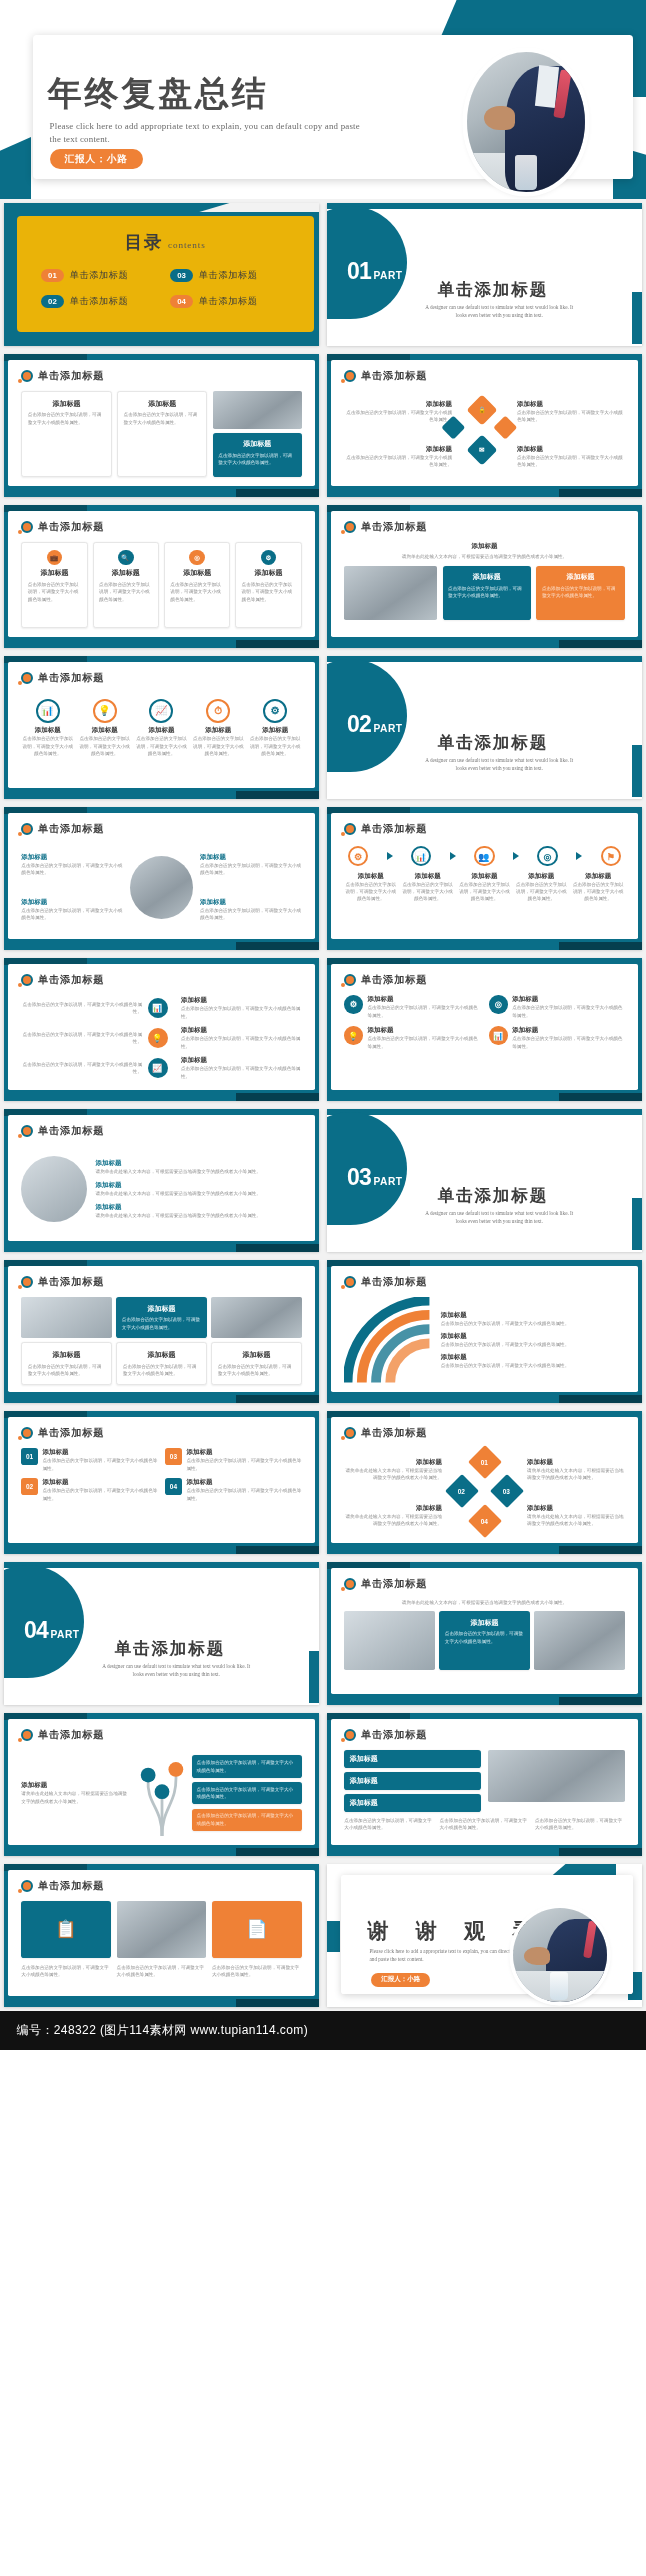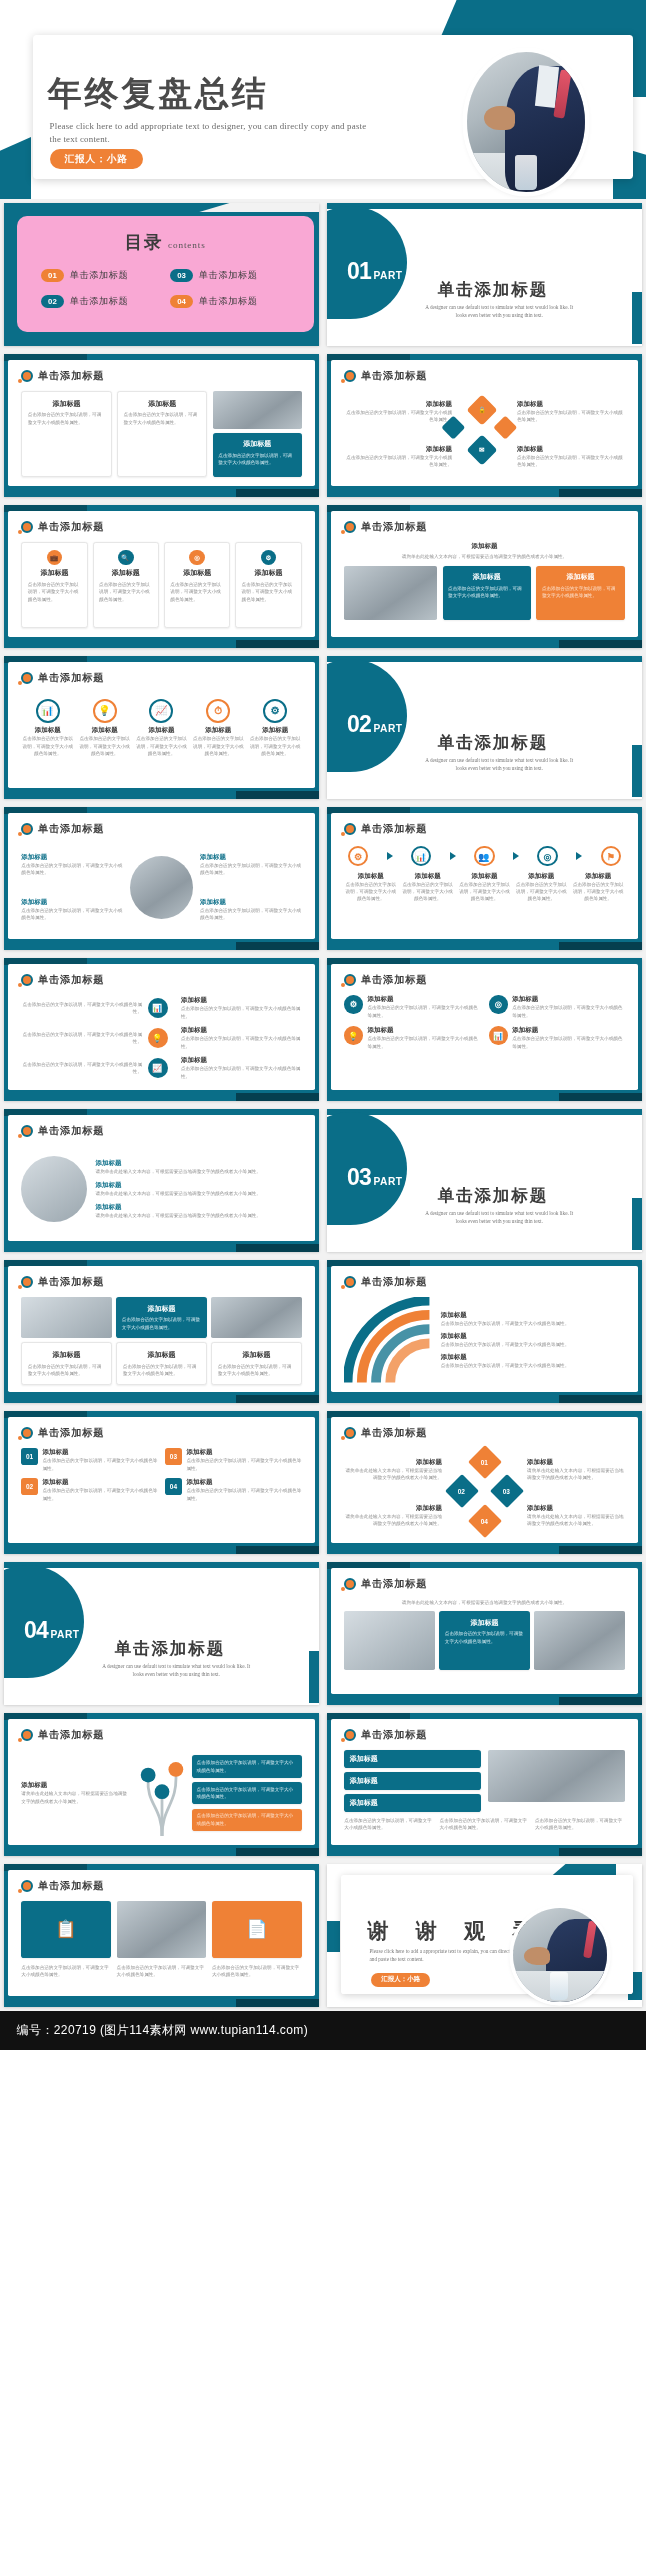--- a/index.html
+++ b/index.html
@@ -84,21 +84,21 @@
   
   .hdr { position:absolute; left:13px; top:9.2px; display:flex; align-items:center; gap:4.6px; }
   .hdr .ring { width:12px; height:12px; border-radius:50%; border:2.8px solid #0a6e88; background:#ef8136; position:relative; }
   .hdr .ring:after { content:""; position:absolute; left:-5.5px; bottom:-2.8px; width:4.6px; height:4.6px; border-radius:50%; background:#ef8136; }
   .hdr .htxt { font-family:"Liberation Serif", serif; font-weight:bold; font-size:10.2px; color:#3e3e3e; letter-spacing:0.9px; }
 
   
   .toc .teal-bg { position:absolute; inset:0; background:#0a6e88; }
   .toc .cut { position:absolute; right:0; top:0; width:120px; height:9.2px; background:#f2f2f2;
               clip-path:polygon(26% 0,100% 0,100% 100%,0 100%); }
-  .toc .sheet { position:absolute; left:13px; top:13px; right:5.5px; bottom:14.8px; background:#f9a8d4; border-radius:10px; }
+  .toc .sheet { position:absolute; left:13px; top:13px; right:5.5px; bottom:14.8px; background:#eab308; border-radius:4px; }
   .toc h2 { text-align:center; margin-top:14.8px; font-family:"Liberation Serif", serif; font-weight:bold;
             font-size:17.5px; color:#3c3c3c; letter-spacing:1.8px; }
   .toc h2 small { font-size:9.2px; font-weight:normal; letter-spacing:0.9px; margin-left:4.6px; color:#555; }
   .toc .items { display:grid; grid-template-columns:1fr 1fr; gap:13px 9.2px; margin:14.8px 24px 0 24px; }
   .toc .item { display:flex; align-items:center; gap:5.5px; }
   .toc .num { color:#fff; font-size:7.8px; font-weight:bold; border-radius:8.3px; padding:1.8px 7.4px; line-height:1.2; }
   .toc .lbl { font-family:"Liberation Serif", serif; font-size:9.2px; color:#3c3c3c; letter-spacing:0.6px; }
 
   
   .part .wht { position:absolute; inset:0; background:#fff; }
@@ -156,21 +156,21 @@
 
 <div class="page">
 
   <div class="slide hero">
     <div class="bg-white"></div>
     <div class="teal-top"></div>
     <div class="teal-left"></div>
     <div class="teal-right"></div>
     <div class="card">
       <div class="title">年终复盘总结</div>
-      <div class="subtitle">Please click here to add appropriate text to designer, you can directly copy and paste the text content.</div>
+      <div class="subtitle">Please click here to add appropriate text to explain, you can default copy and paste the text content.</div>
       <div class="badge">汇报人：小路</div>
       <div class="photo">
         <div class="desk"></div>
         <div class="suit"></div>
         <div class="shirt"></div>
         <div class="tie"></div>
         <div class="hand"></div>
         <div class="glass"></div>
       </div>
     </div>
@@ -965,17 +965,17 @@
           <div style="position:absolute;left:0;bottom:0;width:100%;height:31px;background:linear-gradient(180deg,#dfe4e7,#cdd4d8);"></div>
           <div style="position:absolute;left:37px;bottom:1.8px;width:17.5px;height:28px;background:linear-gradient(180deg,rgba(255,255,255,.85),rgba(210,225,235,.9));border-radius:2.8px 2.8px 4.6px 4.6px;"></div>
         </div>
       </div>
     </div>
       </div>
 
   </div>
 
   <div class="footer">
-    <span>编号：220719 (图片114素材网 www.tupian114.com)</span>
+    <span>编号：248322 (图片114素材网 www.tupian114.com)</span>
   </div>
 
 </div>
 
 
 </body></html>

